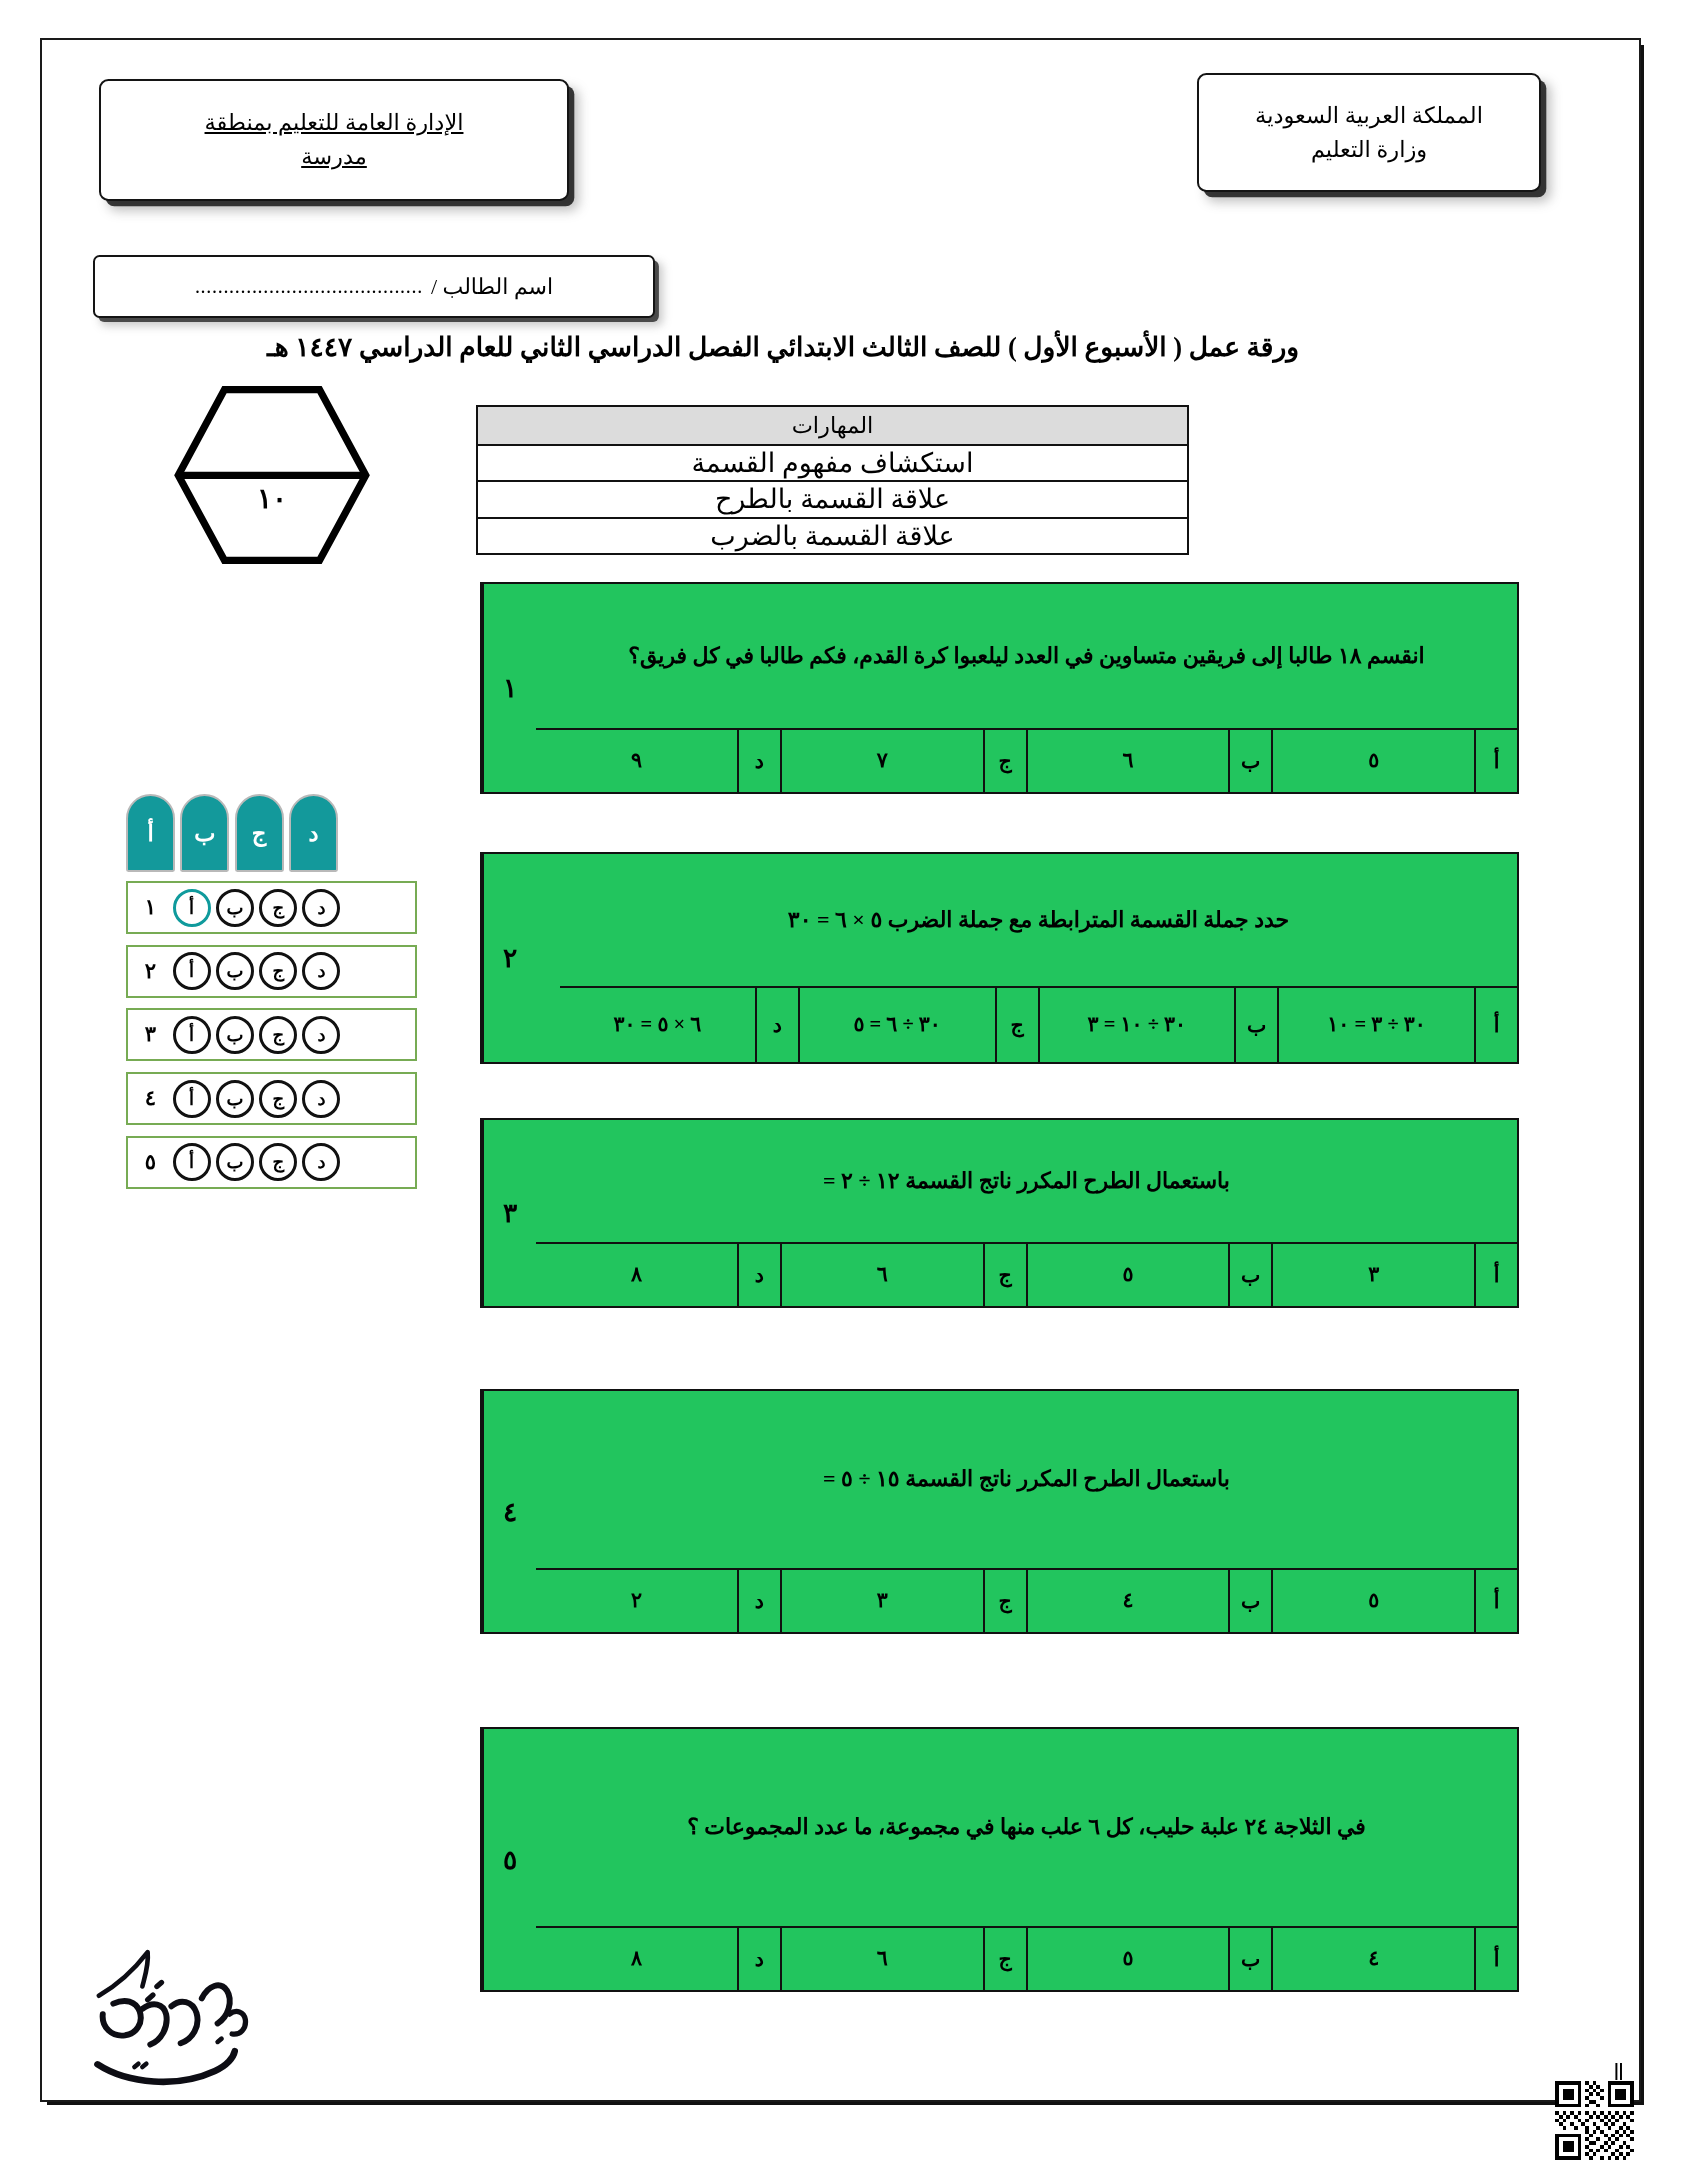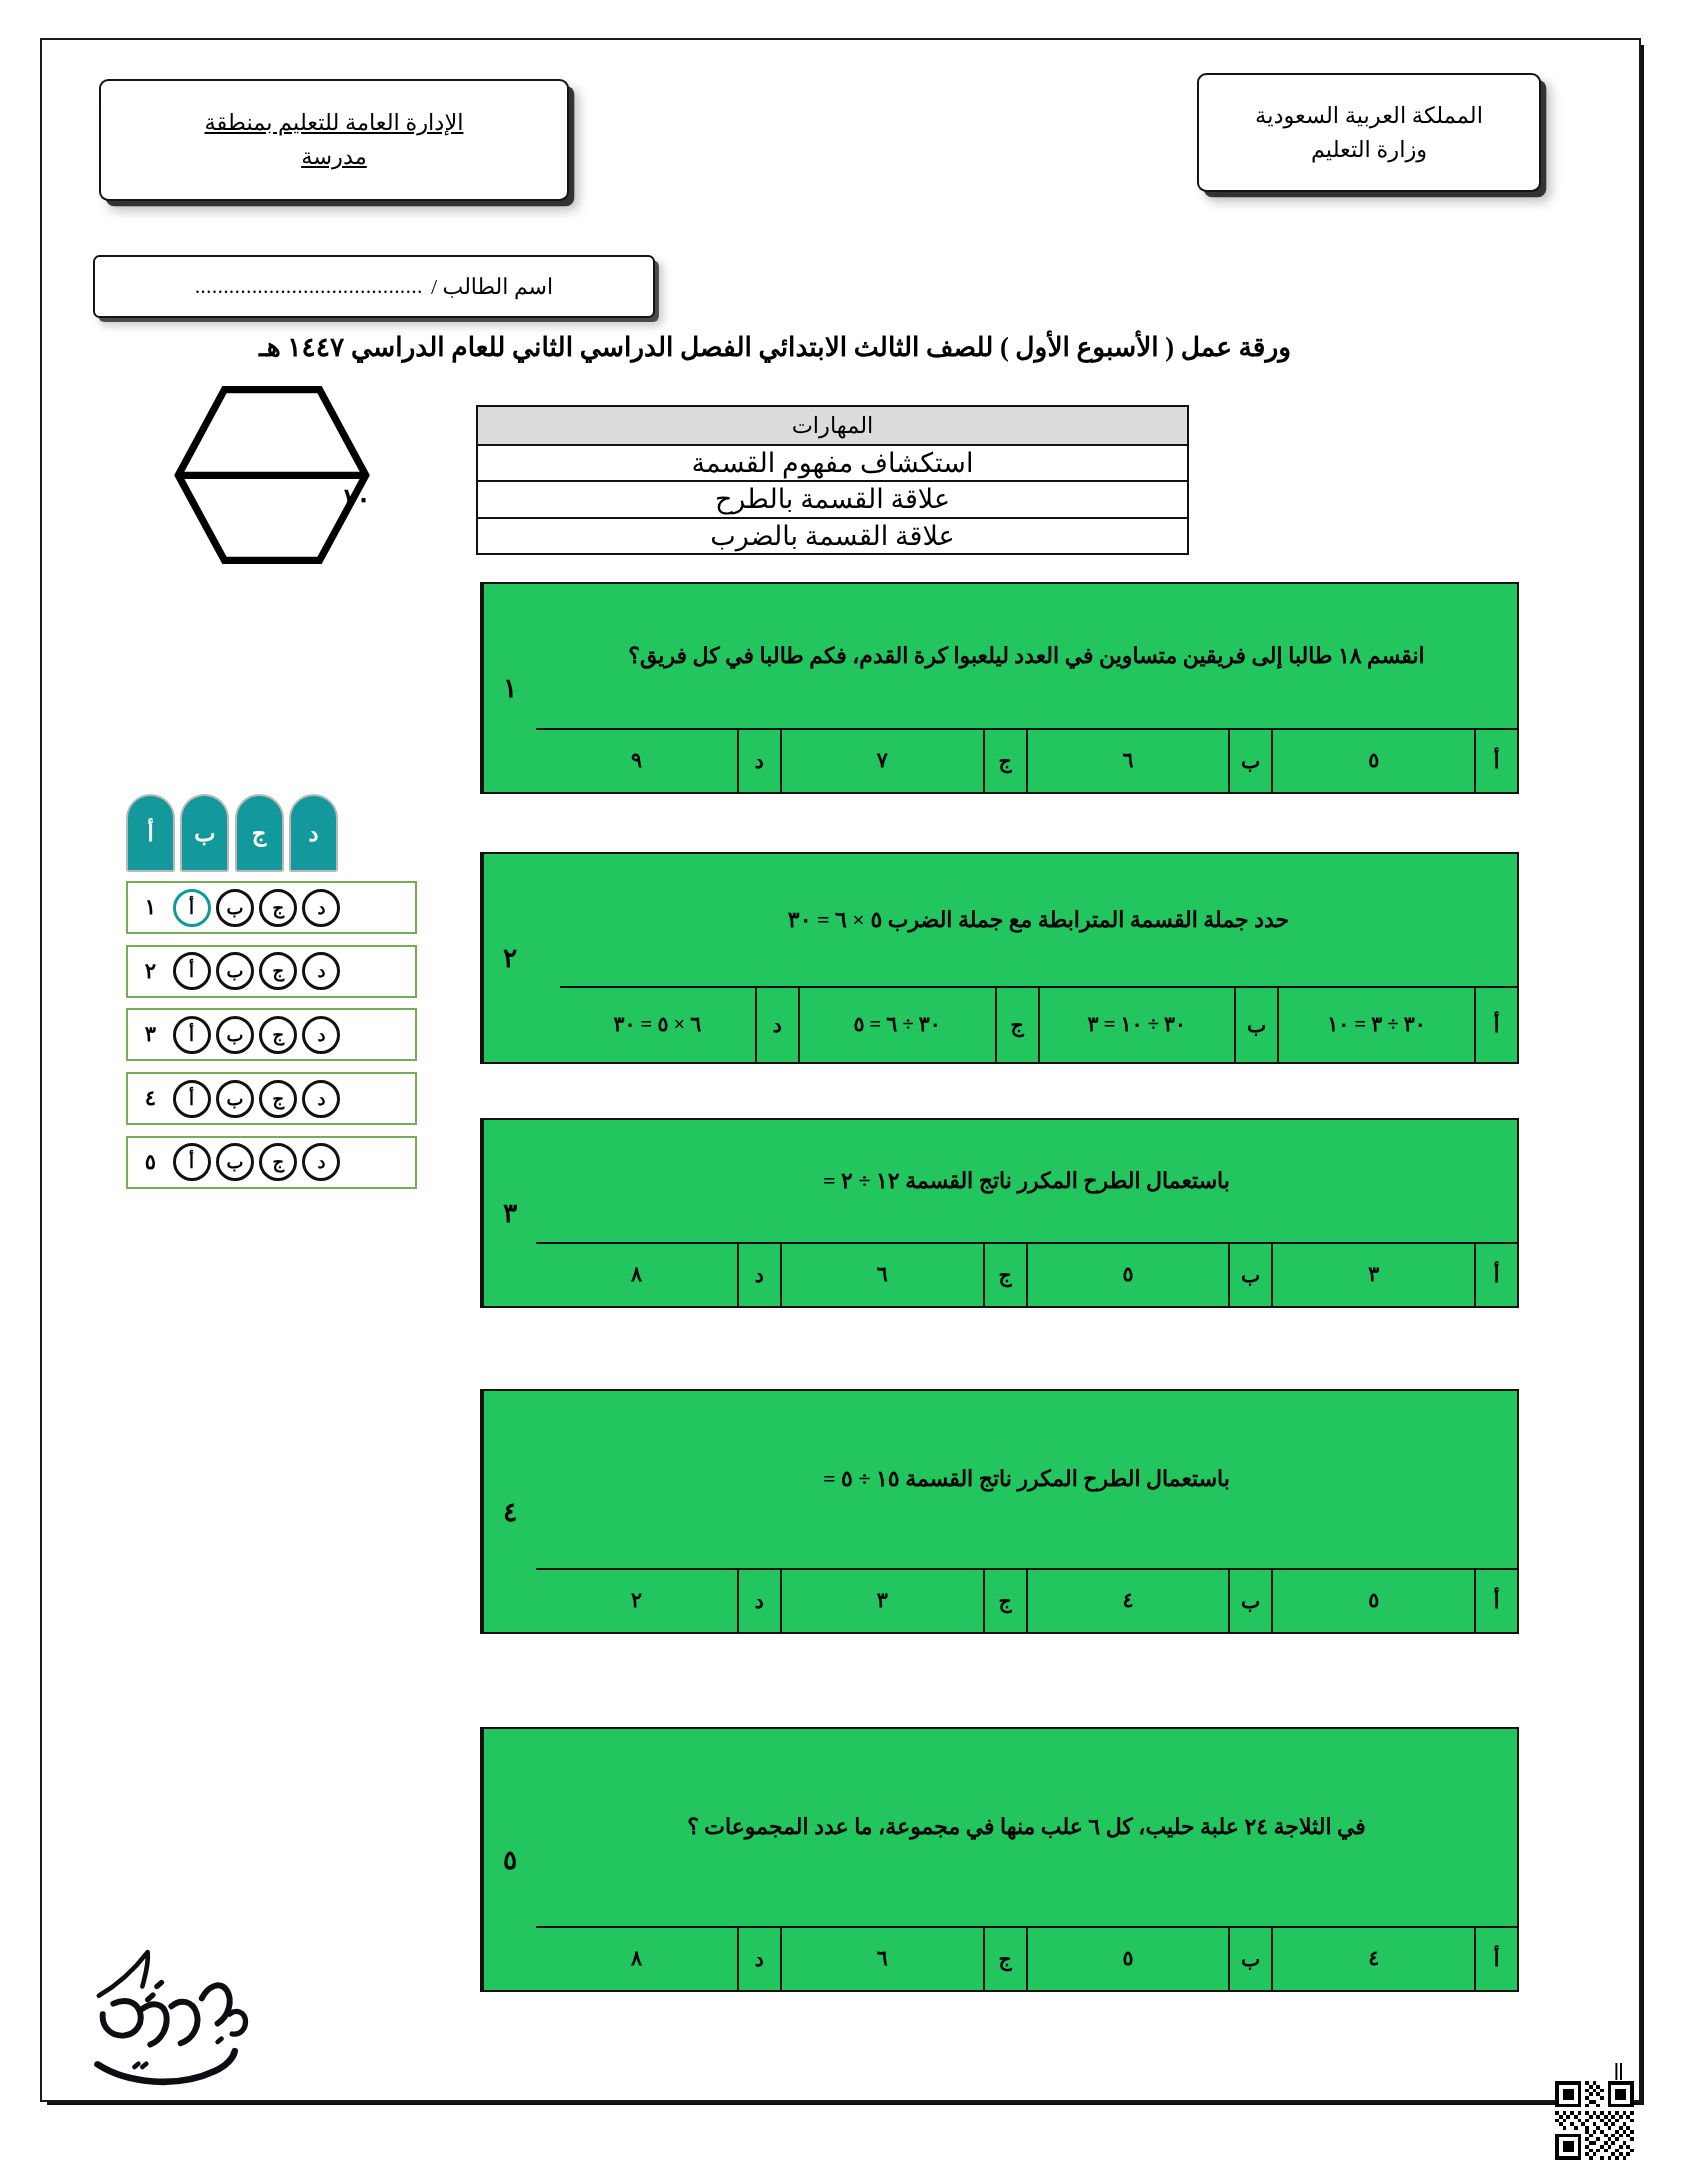--- a/index.html
+++ b/index.html
@@ -36,29 +36,29 @@
     border:2px solid #141414;border-radius:6.6px;background:#fff;
     box-shadow:4.6px 4.6px 0 -0.7px rgba(40,40,40,.8), 7.3px 7.3px 8.6px rgba(140,140,140,.45);
     position:absolute;box-sizing:border-box;
     display:flex;align-items:center;justify-content:center;gap:8px;
     font-size:22px;white-space:nowrap;
   }
   .dots{letter-spacing:0.7px;font-size:20px;}
 
   
   #ws-title{
-    position:absolute;top:331px;left:4px;width:1542px;text-align:center;
+    position:absolute;top:331px;left:12px;width:1542px;text-align:center;
     font-size:26.5px;font-weight:600;white-space:nowrap;
   }
 
   
   #hex-wrap{position:absolute;left:173px;top:384px;width:198px;height:182px;}
   #hex-wrap svg{display:block;}
   #hex-score{
-    position:absolute;left:0;top:98px;width:198px;text-align:right;
+    position:absolute;left:0;top:98px;width:198px;text-align:center;
     font-size:28px;font-weight:700;
   }
 
   
   #skills{
     position:absolute;left:476px;top:405px;width:713px;
     border-collapse:collapse;table-layout:fixed;
   }
   #skills td{
     border:2px solid #111;text-align:center;font-size:27px;

